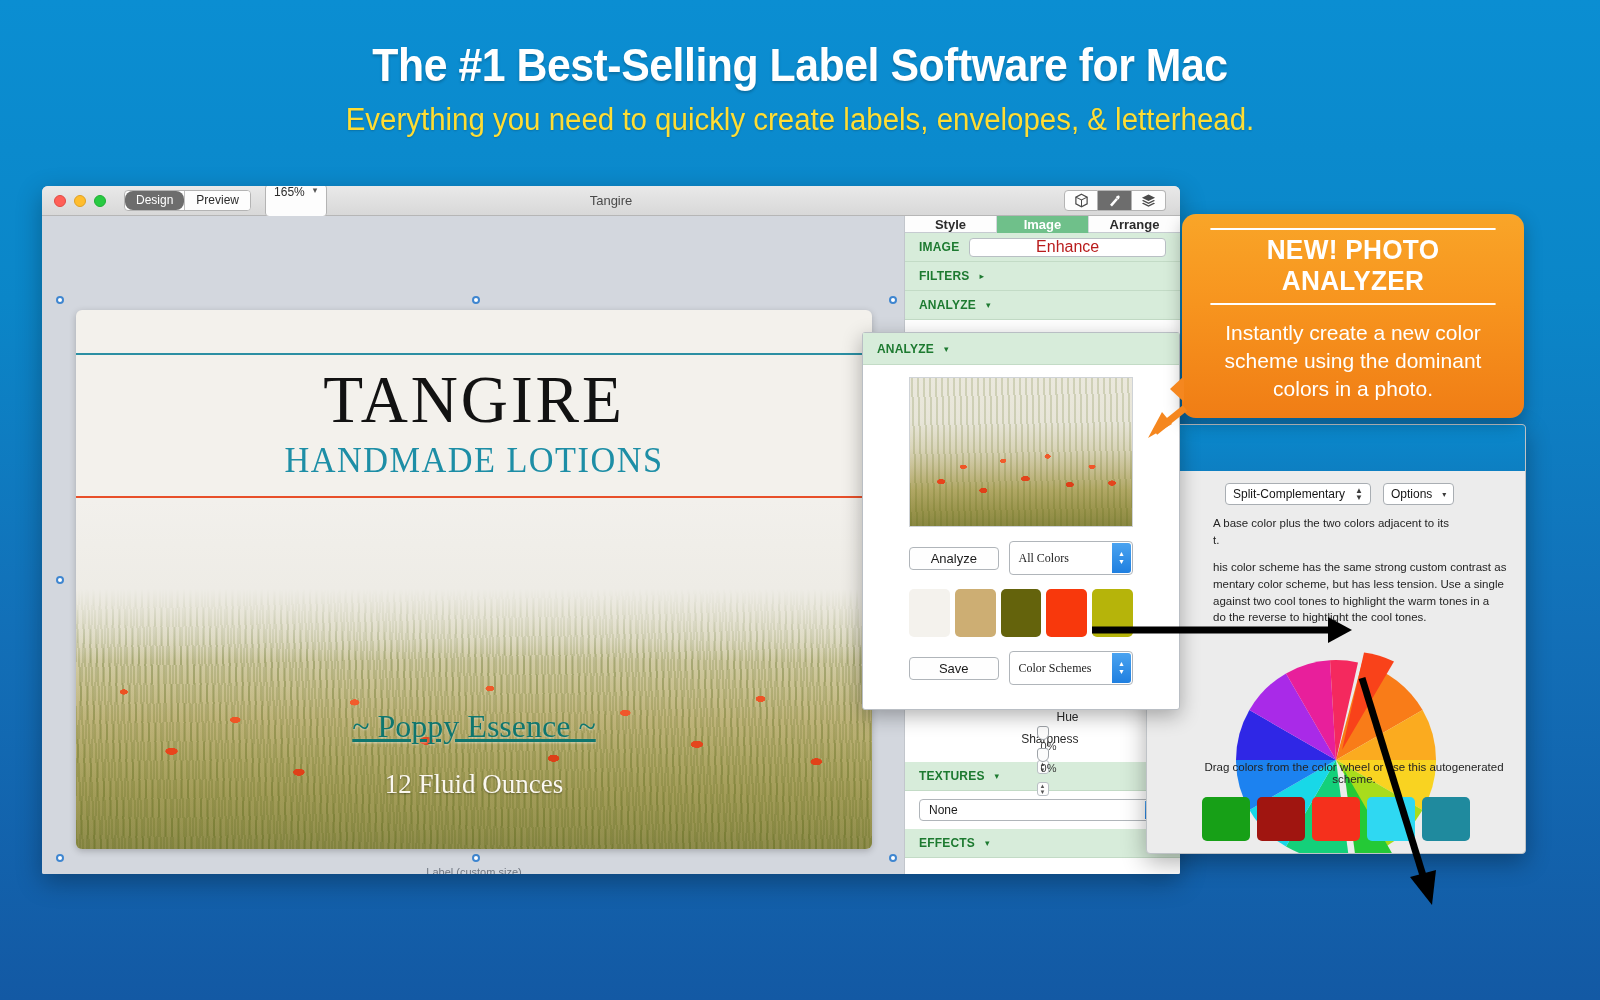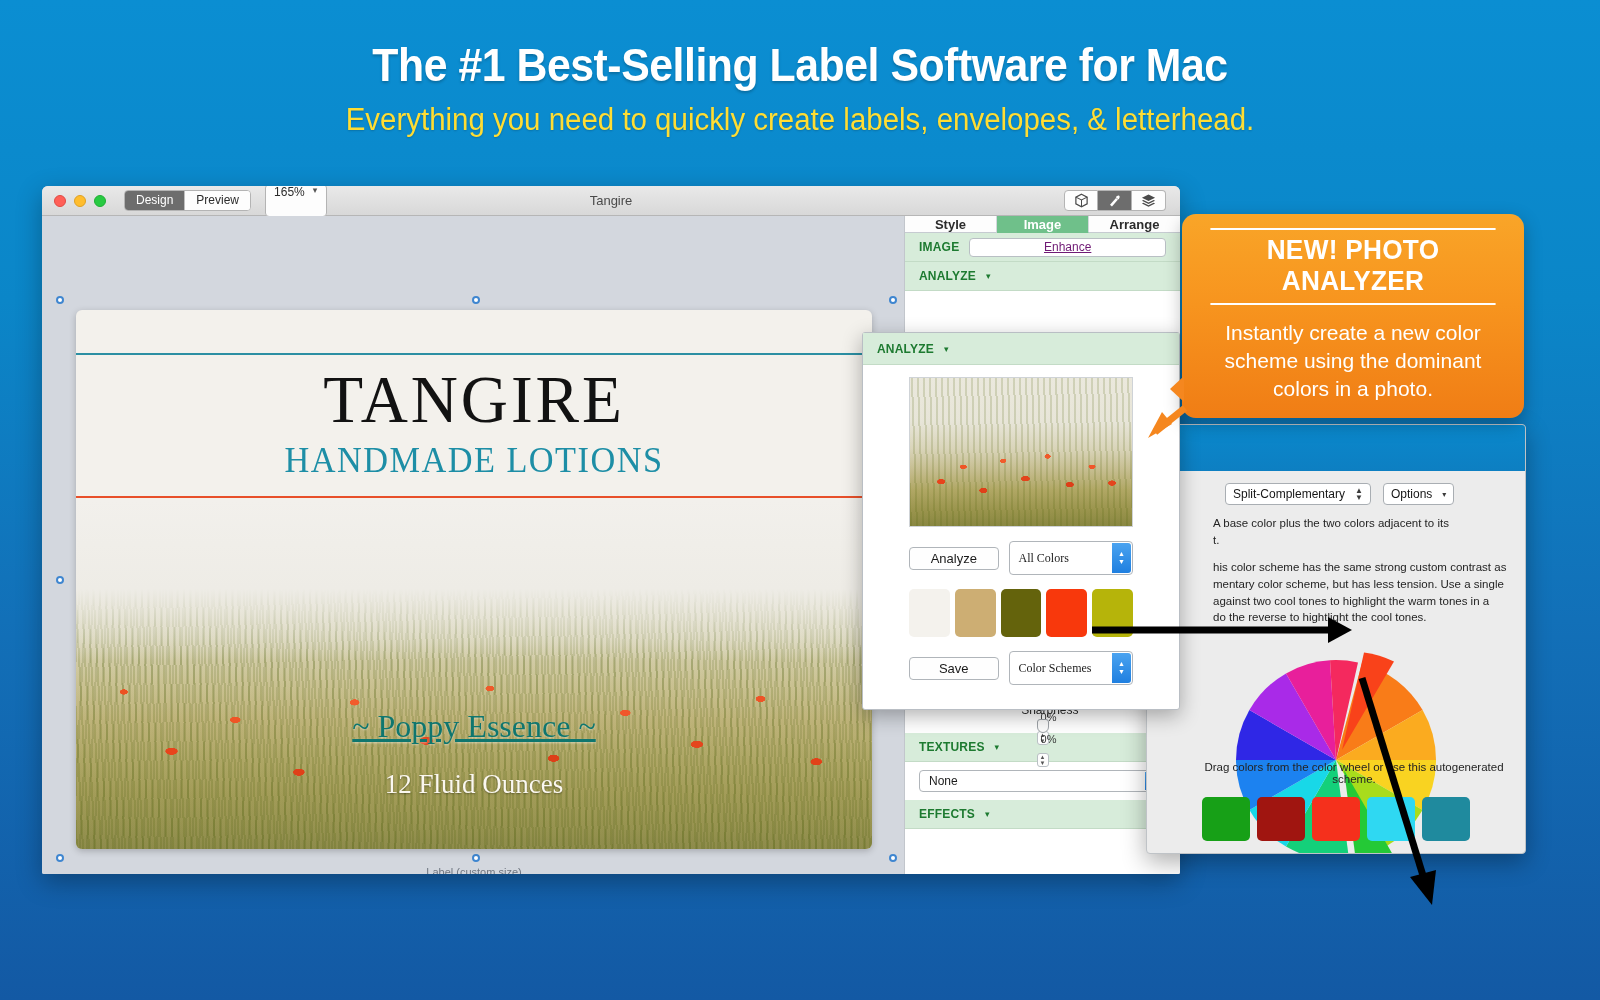--- a/index.html
+++ b/index.html
@@ -49,21 +49,21 @@
 
   .segmented {
     margin-left: 18px; display: flex;
     border: 1px solid #b4b4b4; border-radius: 4px; overflow: hidden;
     height: 21px; background:#fff;
   }
   .seg {
     padding: 0 11px; font-size: 12px; line-height: 19px; color: #2c2c2c;
     background: #fdfdfd; cursor: default;
   }
-  .seg.active { background: #6d6d6d; color: #fff; }
+  .seg.active { background: #6d6d6d; color: #fff; border-radius: 8px; }
   .seg + .seg { border-left: 1px solid #c0c0c0; }
 
   .zoom-select {
     margin-left: 14px; height: 33px; min-width: 62px;
     border: 1px solid #b4b4b4; border-radius: 4px; background: #fdfdfd;
     font-size: 12px; color: #2b2b2b; display: flex; align-items: flex-start;
     padding: 0 6px 0 8px; gap: 8px;
   }
   .zoom-select .caret { font-size: 9px; color: #555; }
 
@@ -169,21 +169,21 @@
   .insp-tab.active { background: #6fc08a; color: #ffffff; border-bottom-color:#6fc08a; }
 
   .sec-head {
     height: 29px; background: #d7ecda; border-bottom: 1px solid #c3dbc6;
     display: flex; align-items: center; padding: 0 14px; gap: 10px;
   }
   .sec-title { font-size: 12px; font-weight: bold; color: #1d7a30; letter-spacing: 0.2px; }
   .sec-arrow { font-size: 9px; color: #1d7a30; }
   .enhance-btn {
     flex: 1; height: 19px; background: #fff; border: 1px solid #b9bfc4; border-radius: 4px;
-    font-size: 12px; color: #701a75; display: flex; align-items: center; justify-content: center; text-decoration: underline;
+    font-size: 16px; color: #b91c1c; display: flex; align-items: center; justify-content: center;
   }
   .sec-body { background: #fff; padding: 8px 14px; }
 
   .slider-row { display: flex; align-items: center; gap: 8px; height: 22px; flex-direction: column; }
   .slider-label { width: 72px; text-align: right; font-size: 12px; color: #2a2a2a; }
   .track { flex: 1; height: 2px; background: #b9bdc2; position: relative; }
   .knob {
     position: absolute; left: 50%; top: -6px; margin-left: -6px;
     width: 12px; height: 14px; background: #fcfcfc;
     border: 1px solid #9ea3a8; border-radius: 3px 3px 6px 6px;
@@ -381,20 +381,24 @@
         <div class="insp-tab">Style</div>
         <div class="insp-tab active">Image</div>
         <div class="insp-tab">Arrange</div>
       </div>
 
       <div class="sec-head">
         <span class="sec-title">IMAGE</span>
         <span class="enhance-btn">Enhance</span>
       </div>
 
+      <div class="sec-head">
+        <span class="sec-title">FILTERS</span>
+        <span class="sec-arrow">▸</span>
+      </div>
 
       <div class="sec-head">
         <span class="sec-title">ANALYZE</span>
         <span class="sec-arrow">▾</span>
       </div>
 
       <div style="height:382px;background:#fff;"></div>
 
       <div class="sec-body">
         <div class="slider-row">

